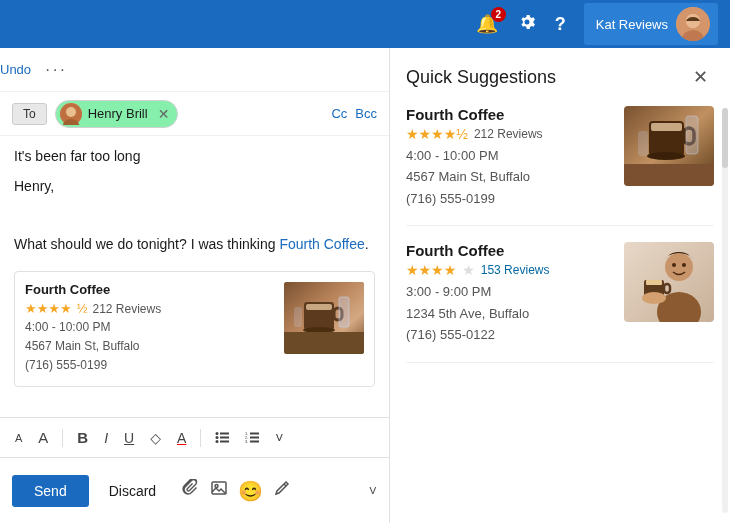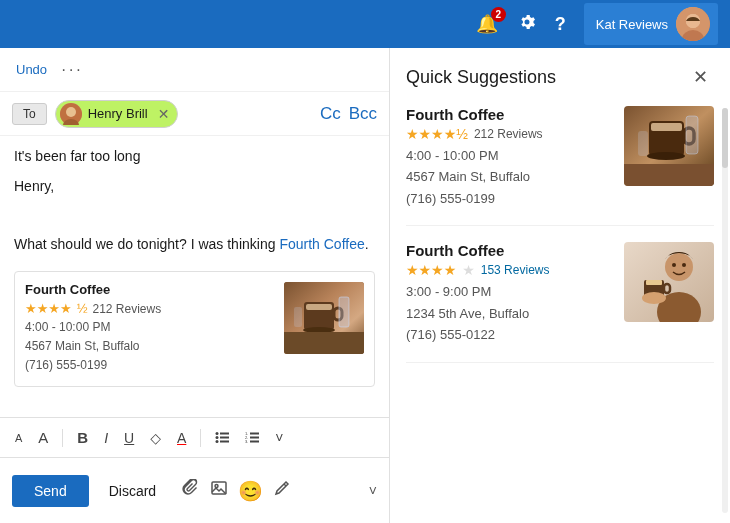--- a/index.html
+++ b/index.html
@@ -77,21 +77,21 @@
       background: white;
       border-right: 1px solid #e0e0e0;
       display: flex;
       flex-direction: column;
     }
 
     .toolbar-top {
       height: 44px;
       display: flex;
       align-items: center;
-      padding: 0 16px;
+      padding: 0 0;
       gap: 14px;
       border-bottom: 1px solid #f0f0f0;
     }
     .undo-btn {
       color: #1a6bbf;
       font-size: 13px;
       cursor: pointer;
       font-weight: 500;
     }
     .more-btn {
@@ -114,21 +114,21 @@
       border: 1px solid #ccc;
       border-radius: 3px;
       padding: 3px 10px;
       font-size: 12px;
       color: #333;
     }
     .recipient-chip {
       display: flex;
       align-items: center;
       gap: 6px;
-      background: #bef264;
+      background: #86efac;
       border: 1px solid #d0d0d0;
       border-radius: 16px;
       padding: 2px 8px 2px 4px;
     }
     .recipient-avatar {
       width: 22px;
       height: 22px;
       border-radius: 50%;
       background: radial-gradient(circle at 50% 40%, #e8c49a 40%, #b87040 100%);
     }
@@ -142,21 +142,21 @@
       cursor: pointer;
       margin-left: 4px;
     }
     .cc-bcc {
       margin-left: auto;
       display: flex;
       gap: 8px;
     }
     .cc-link, .bcc-link {
       color: #1a6bbf;
-      font-size: 17px;
+      font-size: 13px;
       cursor: pointer;
       text-align: right;
     }
 
     .email-body {
       flex: 1;
       padding: 12px 14px;
       overflow-y: auto;
     }
     .email-subject {

